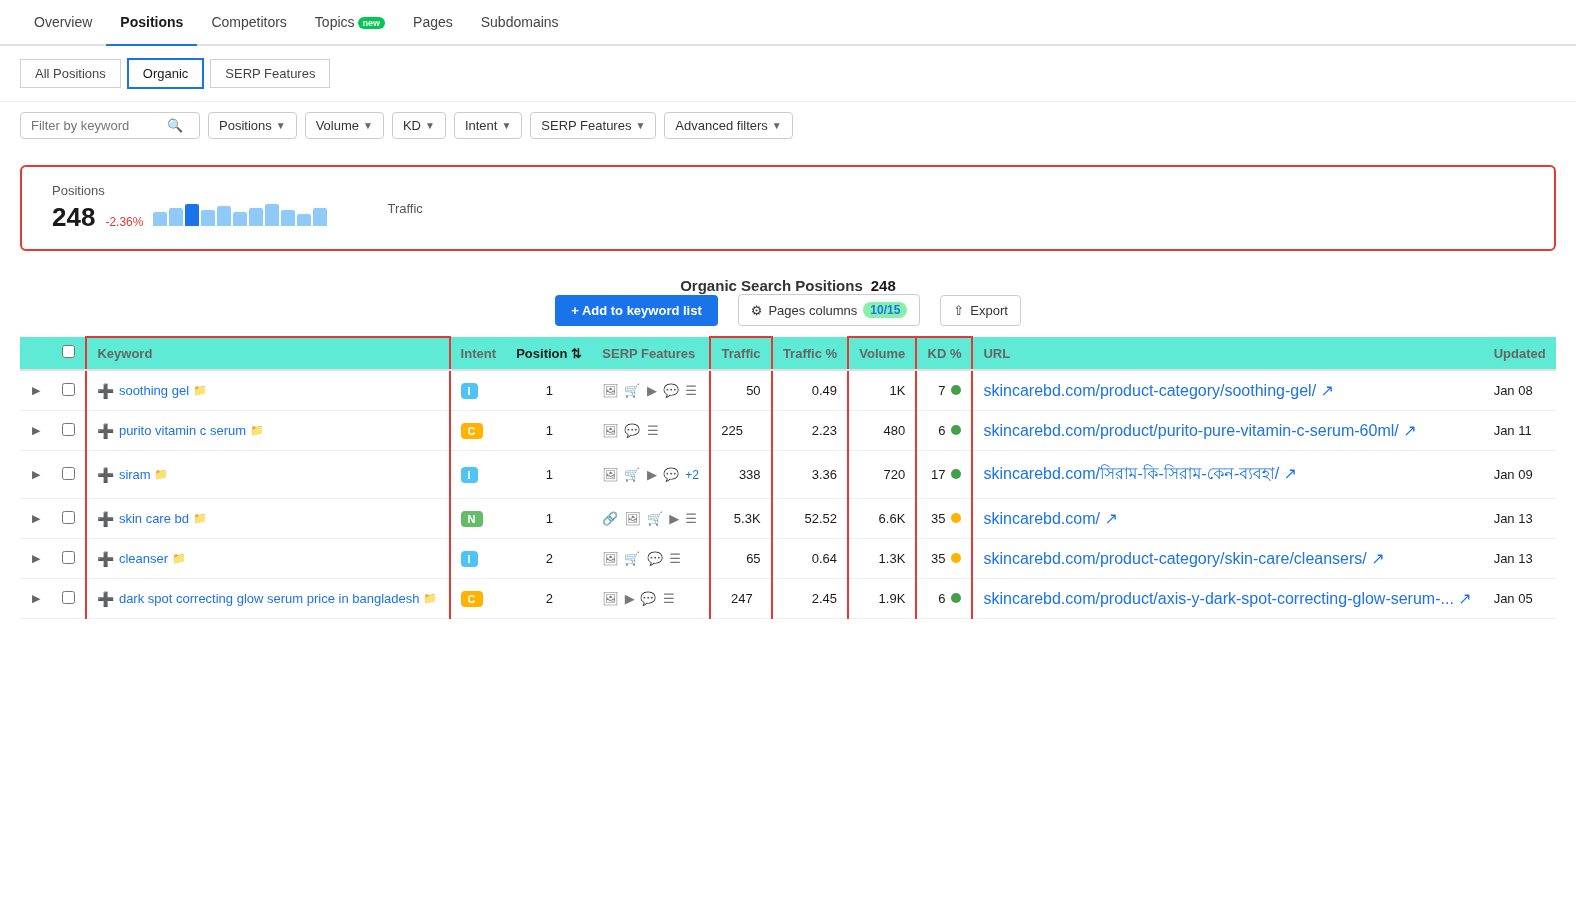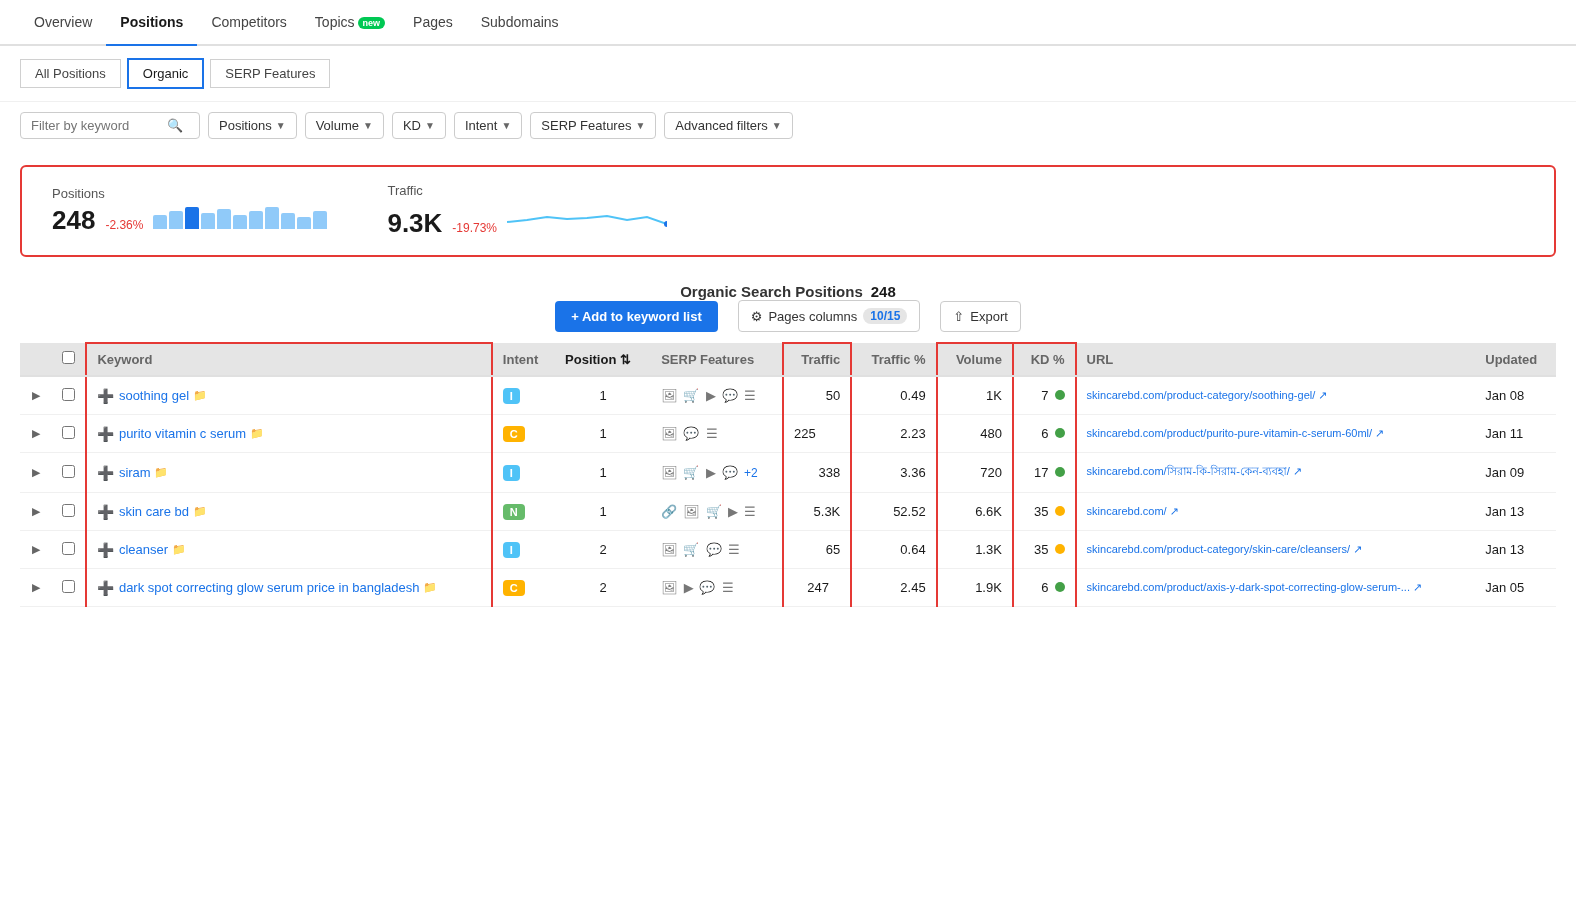--- a/index.html
+++ b/index.html
@@ -35,38 +35,38 @@
     .sparkline { width: 160px; height: 30px; }
 
     
     .table-section { margin: 0 20px; }
     .table-header { display: flex; align-items: center; justify-content: space-between; padding: 10px 0; flex-direction: column; }
     .table-title { font-size: 15px; font-weight: 600; color: #333; }
     .table-count { font-size: 15px; font-weight: 700; margin-left: 10px; }
     .table-actions { display: flex; align-items: center; gap: 20px; }
     .btn-add-keyword { background: #1a73e8; color: #fff; border: none; border-radius: 4px; padding: 8px 16px; font-size: 13px; font-weight: 600; cursor: pointer; display: flex; align-items: center; gap: 6px; }
     .btn-manage-cols { background: #fff; border: 1px solid #ccc; border-radius: 4px; padding: 7px 12px; font-size: 13px; cursor: pointer; display: flex; align-items: center; gap: 6px; color: #333; }
-    .col-badge { background: #e5e5e5; color: #1a73e8; border-radius: 10px; padding: 1px 7px; font-size: 12px; font-weight: 600; }
+    .col-badge { background: #86efac; color: #1a73e8; border-radius: 10px; padding: 1px 7px; font-size: 12px; font-weight: 600; }
     .btn-export { background: #fff; border: 1px solid #ccc; border-radius: 4px; padding: 7px 12px; font-size: 13px; cursor: pointer; display: flex; align-items: center; gap: 6px; color: #333; }
 
     
     .data-table { width: 100%; border-collapse: collapse; font-size: 13px; }
-    .data-table th { padding: 8px 10px; text-align: left; color: #666; font-weight: 600; border-bottom: 2px solid #e0e0e0; background: #e5e5e5; white-space: nowrap; }
+    .data-table th { padding: 8px 10px; text-align: left; color: #666; font-weight: 600; border-bottom: 2px solid #e0e0e0; background: #5eead4; white-space: nowrap; }
     .data-table th.sorted { color: #1a1a1a; }
     .data-table td { padding: 10px 10px; border-bottom: 1px solid #f0f0f0; vertical-align: middle; }
     .kw-link { color: #1a73e8; text-decoration: none; font-weight: 500; display: flex; align-items: center; gap: 4px; }
     .plus-icon { color: #1a73e8; font-size: 14px; }
     .small-icon { font-size: 11px; color: #888; }
     .intent-badge { border-radius: 4px; padding: 2px 7px; font-size: 11px; font-weight: 700; color: #fff; display: inline-block; }
     .intent-i { background: #4fc3f7; }
     .intent-c { background: #ffb300; }
     .intent-n { background: #66bb6a; }
     .serp-icons { display: flex; align-items: center; gap: 6px; color: #777; font-size: 14px; }
     .plus-more { color: #1a73e8; font-size: 12px; }
-    .url-link { color: #1a73e8; text-decoration: none; font-size: 11px; display: flex; align-items: center; gap: 3px; }
+    .url-link { color: #1a73e8; text-decoration: none; font-size: 16px; display: flex; align-items: center; gap: 3px; }
     .kd-dot { width: 10px; height: 10px; border-radius: 50%; display: inline-block; margin-left: 6px; }
     .kd-green { background: #43a047; }
     .kd-yellow { background: #ffb300; }
 
     
     .col-traffic { border-left: 2px solid #e53935; border-right: 2px solid #e53935; }
     .col-traffic-header { border-left: 2px solid #e53935; border-right: 2px solid #e53935; border-top: 2px solid #e53935; }
     .col-volume { border-left: 2px solid #e53935; border-right: 2px solid #e53935; }
     .col-volume-header { border-left: 2px solid #e53935; border-right: 2px solid #e53935; border-top: 2px solid #e53935; }
     .col-kd { border-left: 2px solid #e53935; border-right: 2px solid #e53935; }
@@ -143,28 +143,20 @@
         <span style="height:18px;background:#90caf9;"></span>
         <span style="height:22px;background:#90caf9;"></span>
         <span style="height:16px;background:#90caf9;"></span>
         <span style="height:12px;background:#90caf9;"></span>
         <span style="height:18px;background:#90caf9;"></span>
       </div>
     </div>
   </div>
   <div class="summary-item">
     <span class="summary-label">Traffic</span>
-    <div class="summary-row">
-      <span class="summary-value">9.3K</span>
-      <span class="summary-change neg">-19.73%</span>
-      <svg class="sparkline" viewBox="0 0 160 30">
-        <polyline points="0,20 20,18 40,15 60,17 80,16 100,14 120,18 140,15 160,22" fill="none" stroke="#4fc3f7" stroke-width="2"></polyline>
-        <circle cx="160" cy="22" r="3" fill="#1a73e8"></circle>
-      </svg>
-    </div>
   </div>
 </div>
 
 <div class="table-section">
   <div class="table-header">
     <div style="display:flex;align-items:center;gap:0;">
       <span class="table-title">Organic Search Positions</span>
       <span class="table-count" style="margin-left:8px;">248</span>
     </div>
     <div class="table-actions">

